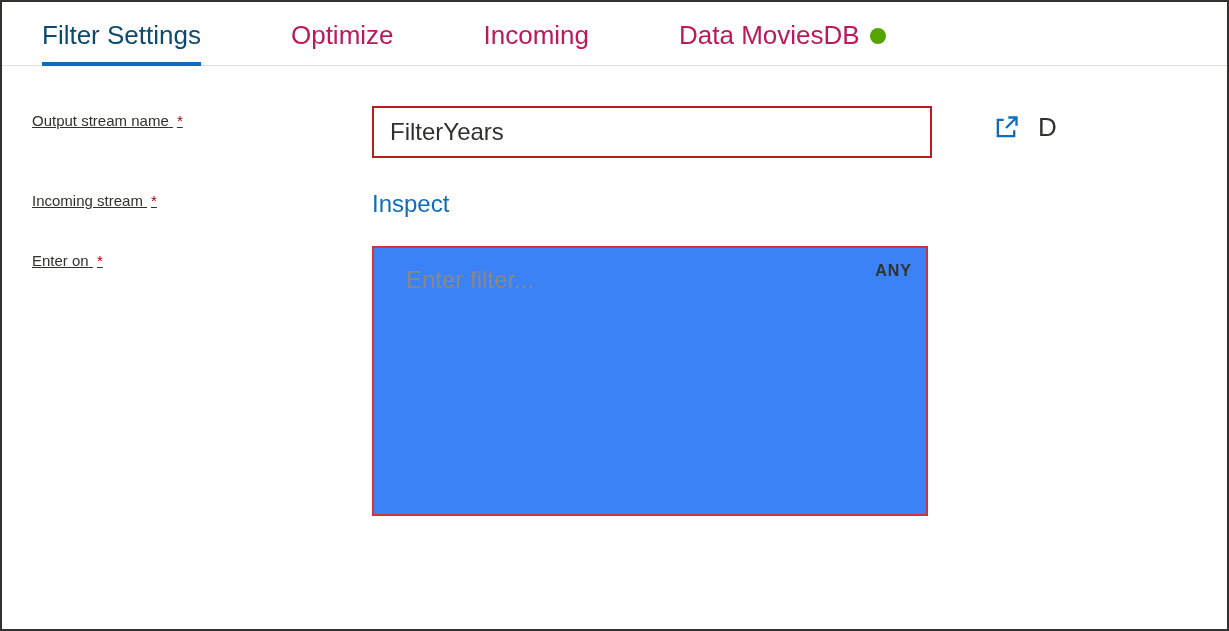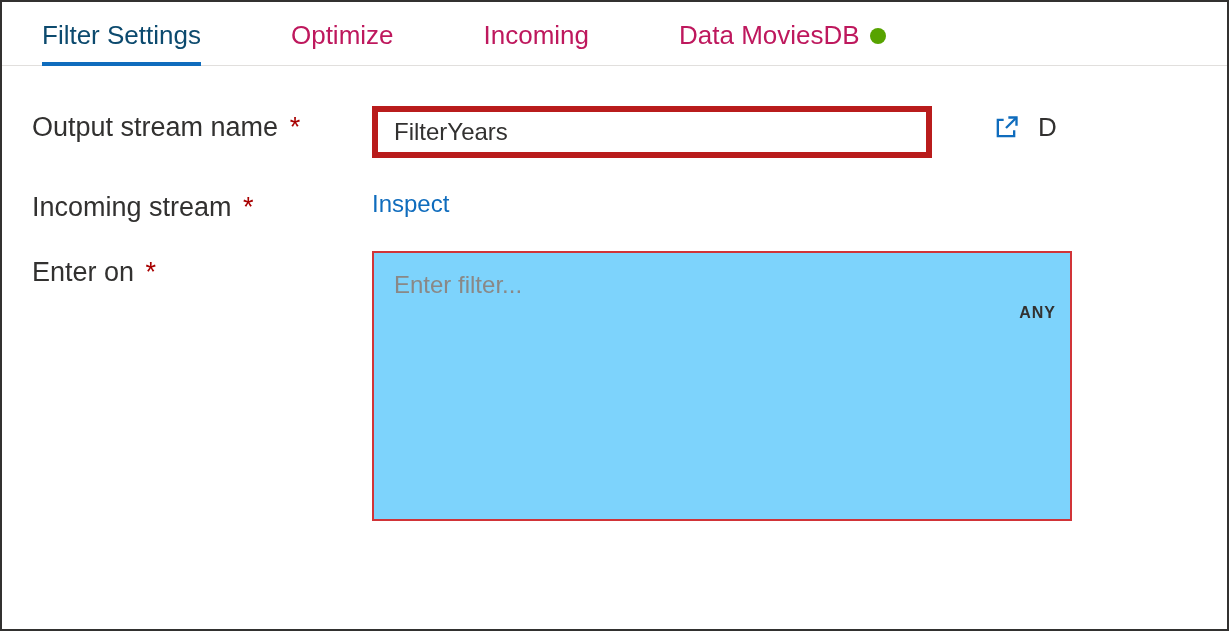--- a/index.html
+++ b/index.html
@@ -56,50 +56,52 @@
     .form-area {
       padding: 40px 30px 0 30px;
     }
     .form-row {
       display: flex;
       align-items: flex-start;
       margin-bottom: 28px;
     }
     .form-label {
       width: 340px;
-      font-size: 27px;
+      font-size: 15px;
       color: #323130;
       padding-top: 6px;
+      text-decoration: underline;
     }
     .required-asterisk {
       color: #a80000;
       margin-left: 4px;
     }
     .text-input {
       width: 560px;
       height: 52px;
-      border: 6px solid #b91c1c;
+      border: 2px solid #b91c1c;
       padding: 8px 16px;
       font-size: 24px;
       font-family: inherit;
       color: #323130;
       background: #ffffff;
     }
     .link-value {
       color: #0f6cbd;
       font-size: 24px;
       cursor: pointer;
       padding-top: 4px;
     }
     .filter-box {
       position: relative;
-      width: 700px;
+      width: 556px;
       height: 270px;
       border: 2px solid #d13438;
-      background: #7dd3fc;
+      background: #3b82f6;
+      padding-left: 12px;
     }
     .filter-textarea {
       width: 100%;
       height: 100%;
       border: none;
       background: transparent;
       resize: none;
       padding: 18px 70px 18px 20px;
       font-size: 24px;
       font-family: inherit;
@@ -109,21 +111,20 @@
       color: #8a8886;
     }
     .any-badge {
       position: absolute;
       top: 14px;
       right: 14px;
       font-size: 16px;
       font-weight: 700;
       letter-spacing: 1px;
       color: #323130;
-      margin-top: 37px;
     }
     .right-actions {
       display: flex;
       align-items: center;
       gap: 18px;
       margin-left: 60px;
       padding-top: 6px;
     }
     .open-icon {
       width: 28px;

